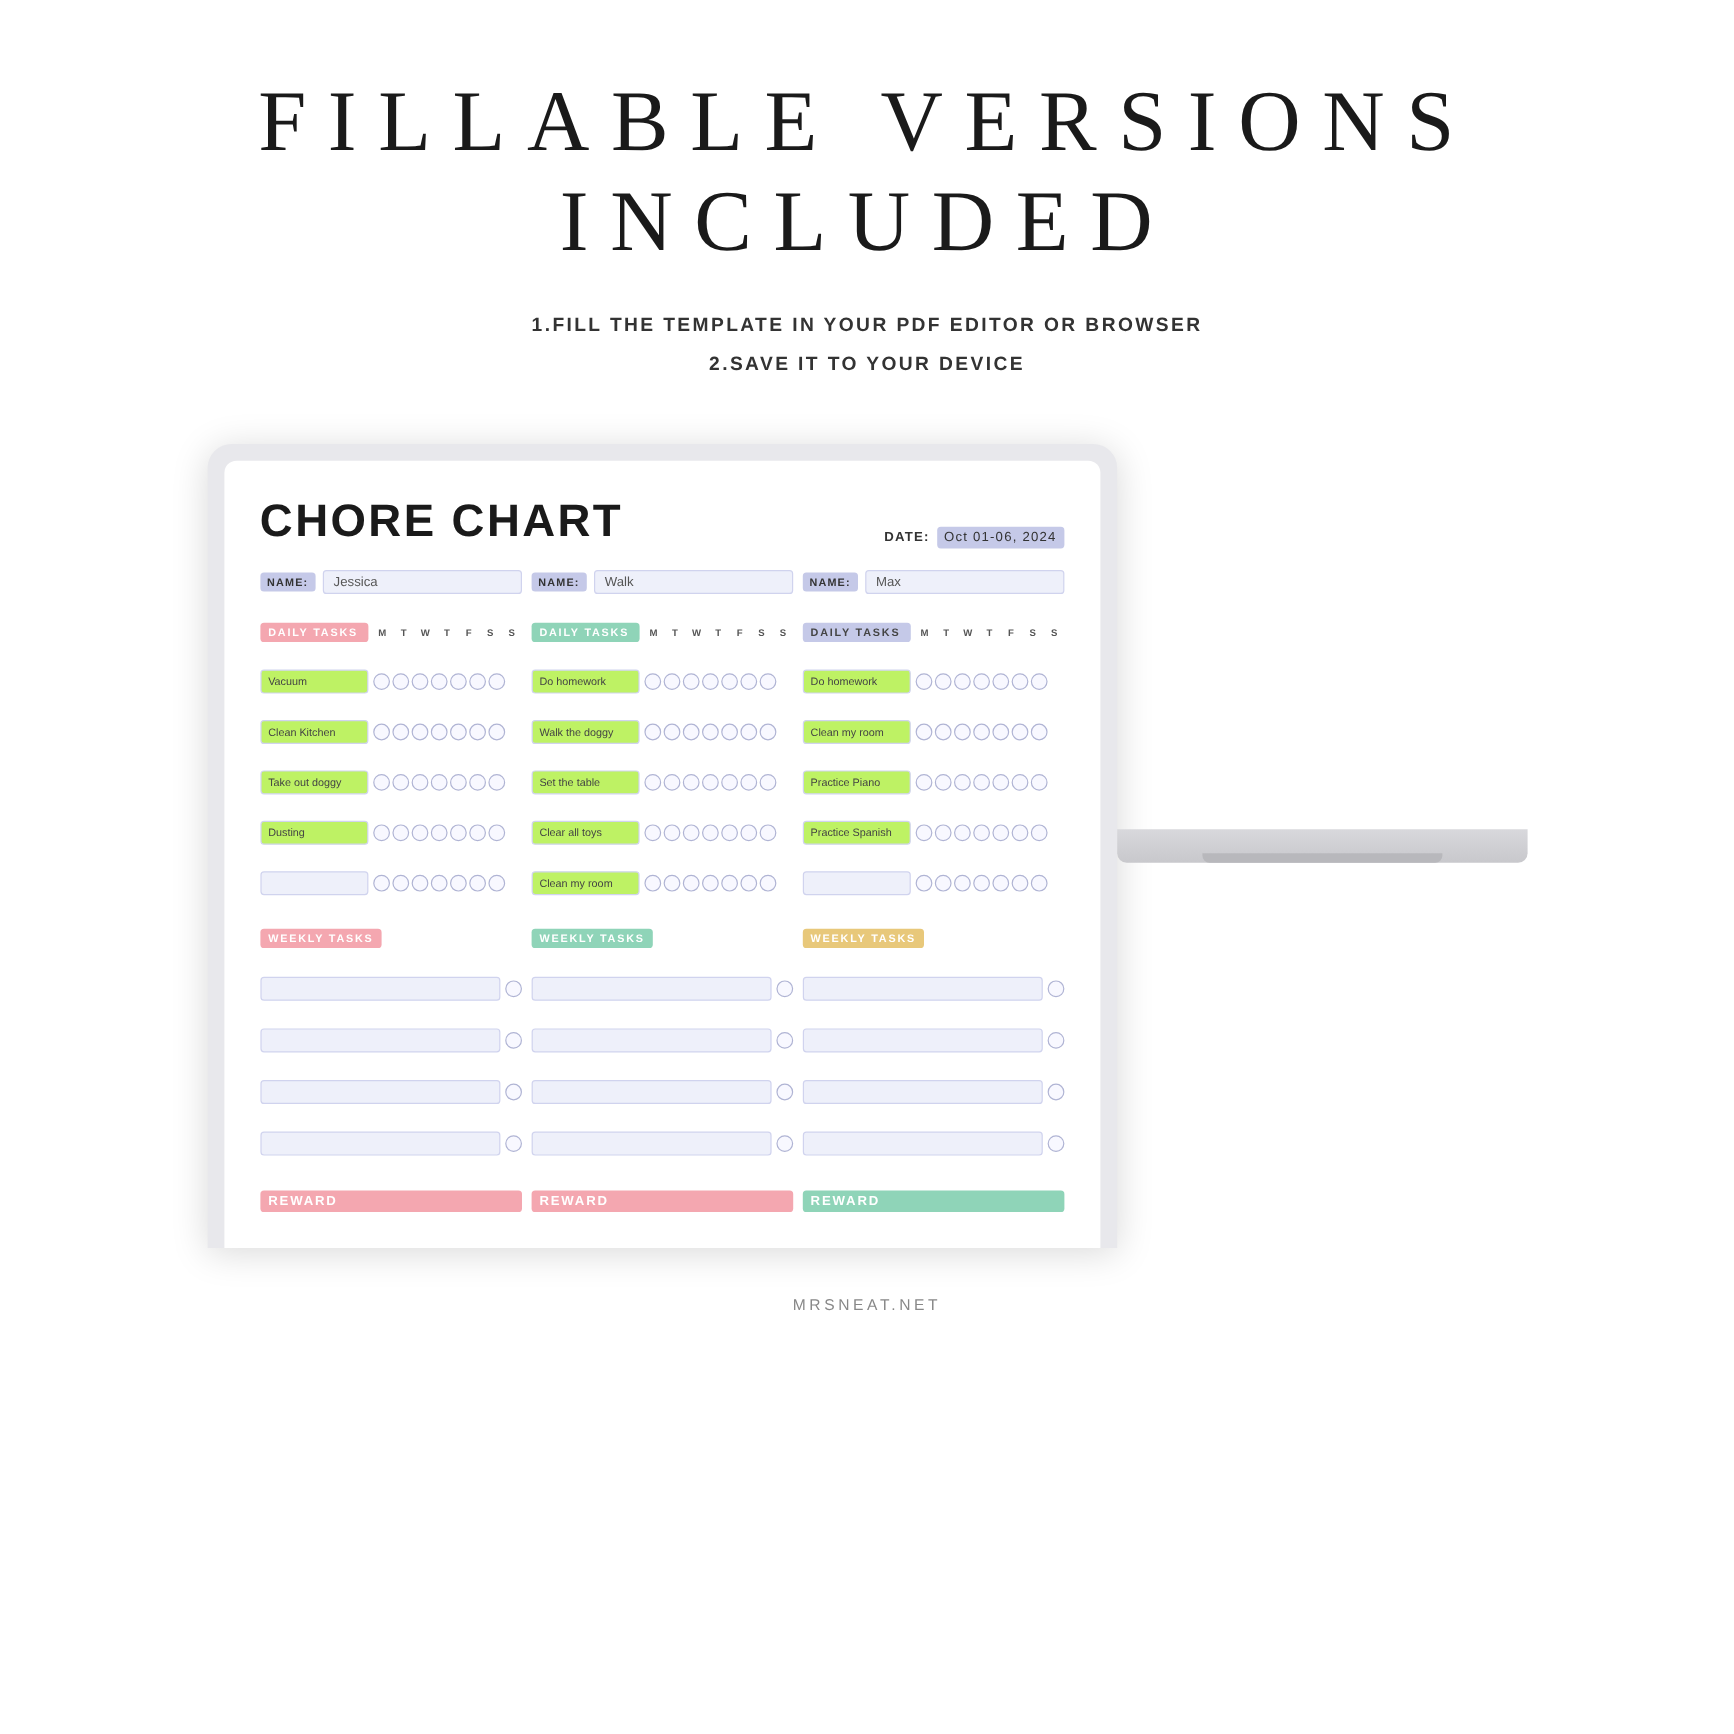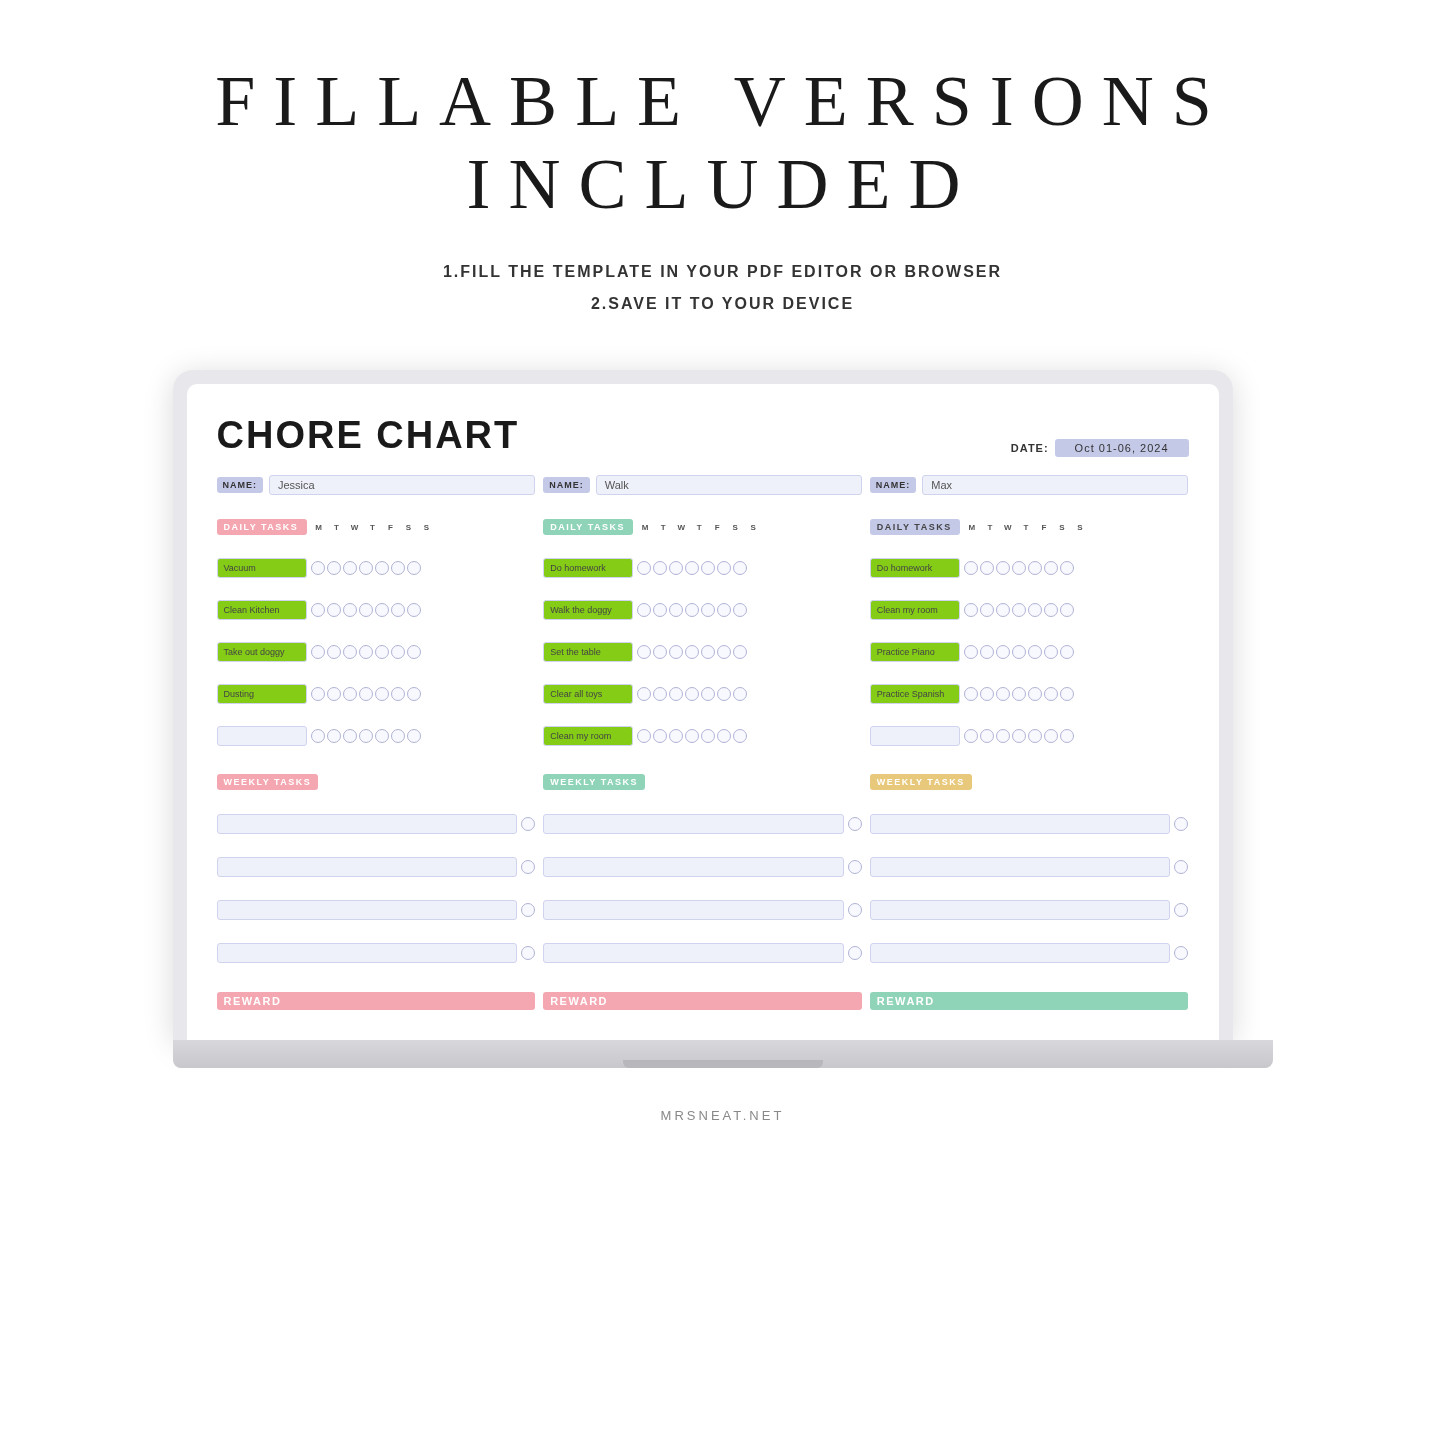--- a/index.html
+++ b/index.html
@@ -45,21 +45,22 @@
       color: #333;
       line-height: 2;
       font-weight: 600;
     }
 
     
     .laptop-wrapper {
       position: relative;
       width: 1100px;
       display: flex;
-      flex-direction: column;
+      flex-direction: row;
+      align-items: center;
     }
 
     .laptop-screen-frame {
       width: 1060px;
       background: #e8e8ec;
       border-radius: 20px 20px 0 0;
       padding: 14px 14px 0 14px;
       box-shadow: 0 4px 30px rgba(0,0,0,0.15);
     }
 
@@ -113,21 +114,21 @@
       gap: 6px;
       font-family: Arial, sans-serif;
       font-size: 11px;
       font-weight: 700;
       letter-spacing: 1px;
       color: #333;
     }
 
     .date-value {
       background: #c5c9e8;
-      padding: 3px 20px;
+      padding: 3px 6px;
       border-radius: 3px;
       font-size: 11px;
       font-weight: normal;
       color: #333;
     }
 
     
     .columns {
       display: grid;
       grid-template-columns: 1fr 1fr 1fr;
@@ -209,21 +210,21 @@
 
     
     .task-row {
       display: flex;
       align-items: center;
       gap: 4px;
       margin-bottom: 2px;
     }
 
     .task-name-box {
-      background: #84cc16;
+      background: #bef264;
       border: 1px solid #d0d3ee;
       border-radius: 3px;
       padding: 3px 6px;
       font-family: Arial, sans-serif;
       font-size: 9px;
       color: #444;
       min-width: 90px;
       flex: none;
       height: 20px;
       display: flex;

